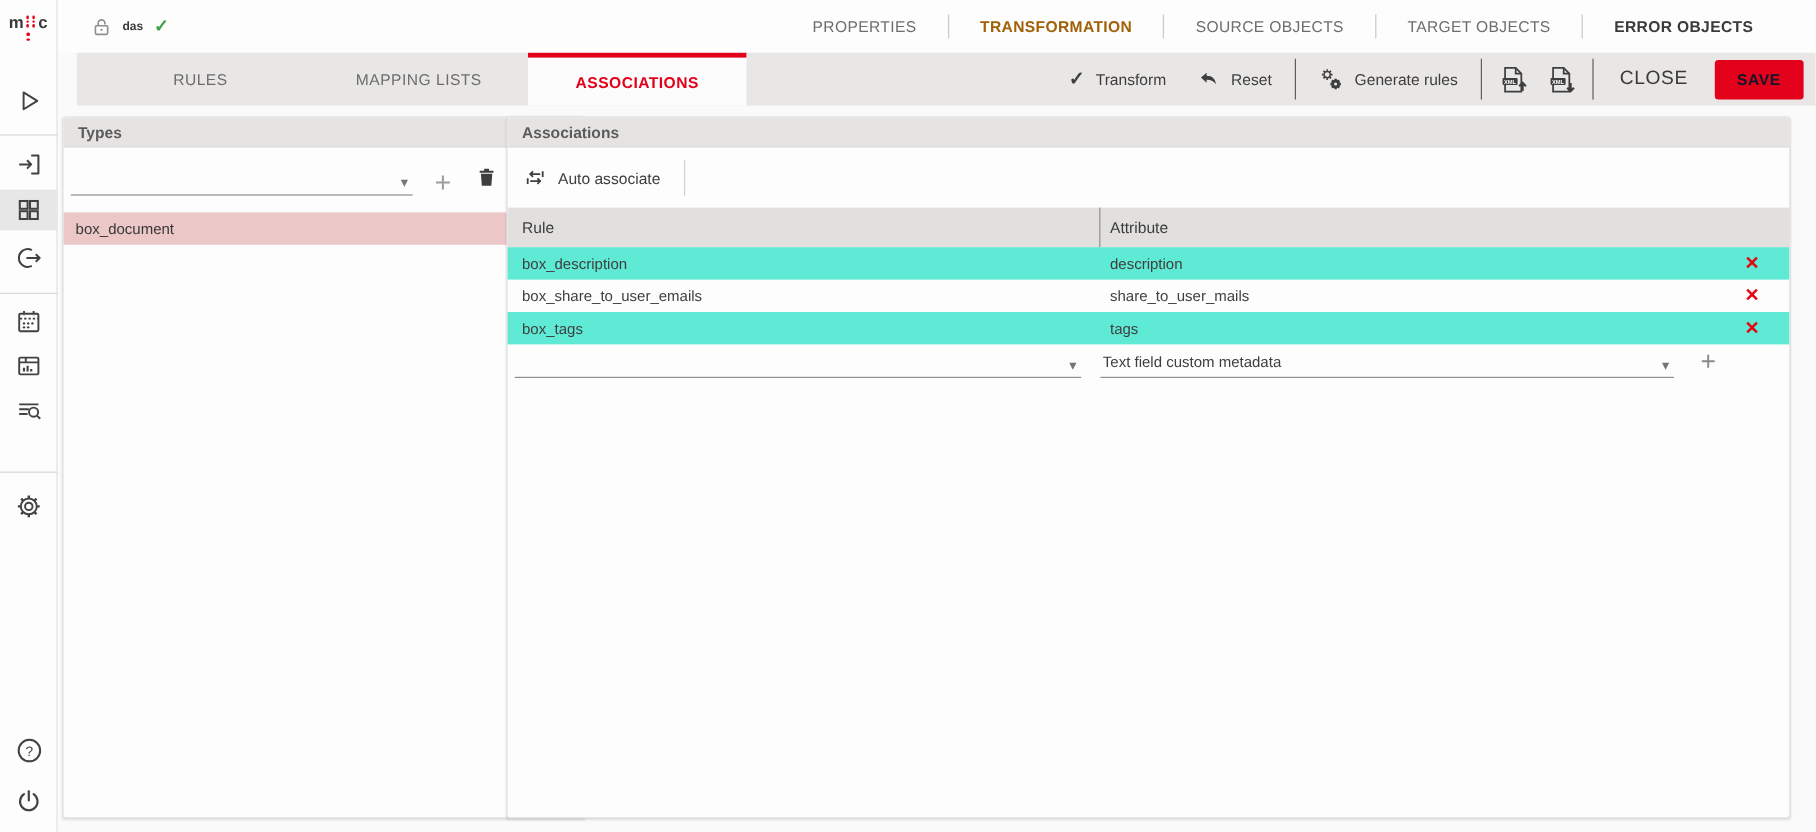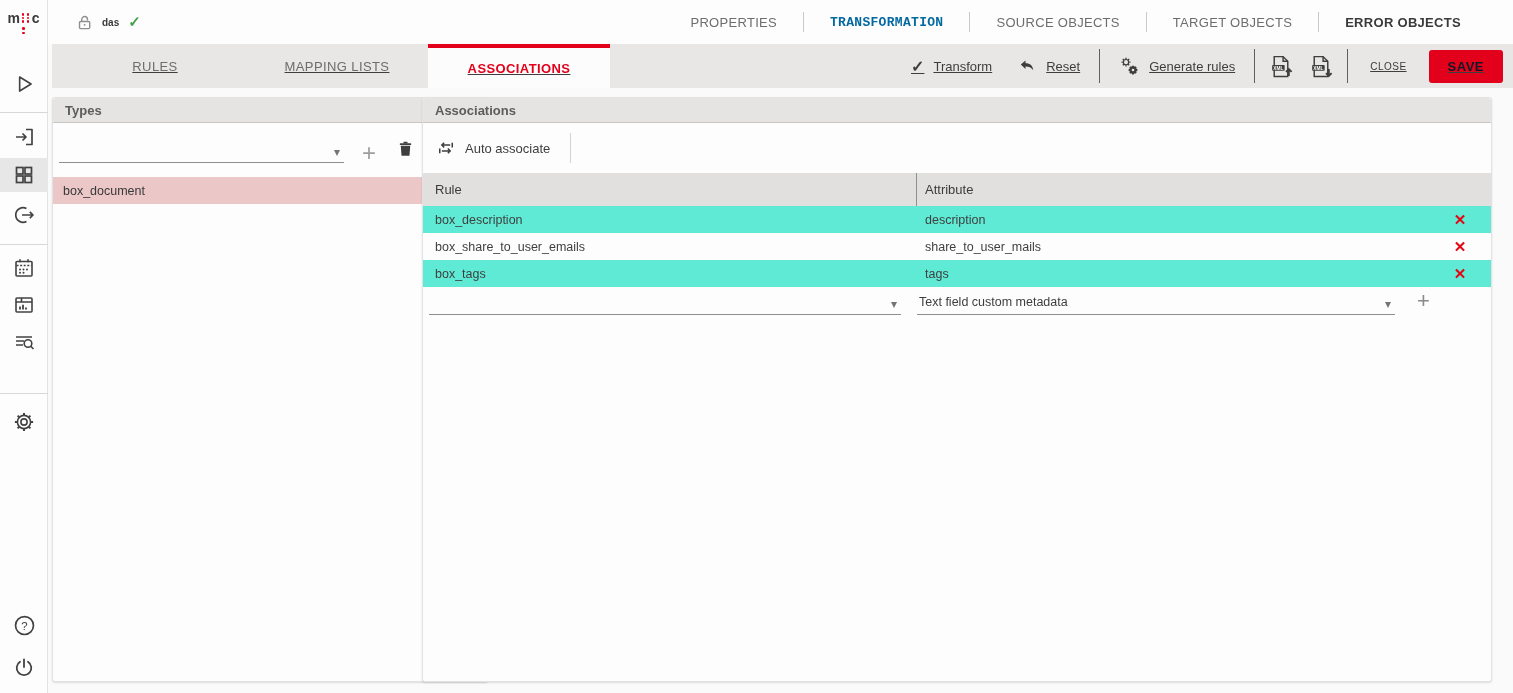--- a/index.html
+++ b/index.html
@@ -41,47 +41,47 @@
     background: #fdfdfd; display: flex; align-items: center;
   }
   .doc-title-group { display: flex; align-items: center; gap: 9px; padding-left: 28px; }
   .doc-title { font-size: 10px; font-weight: bold; color: #3a3a3a; }
   .green-check { color: #43a047; font-size: 15px; font-weight: bold; }
   .main-nav { margin-left: auto; display: flex; align-items: center; padding-right: 26px; }
   .main-nav-item {
     font-size: 13px; color: #6d6d6d; letter-spacing: 0.3px;
     padding: 0 26px; cursor: pointer; white-space: nowrap;
   }
-  .main-nav-item.active { color: #0369a1; font-weight: bold; font-family: Liberation Mono, monospace; }
+  .main-nav-item.active { color: #a16207; font-weight: bold; }
   .main-nav-item.strong { color: #3a3a3a; font-weight: bold; }
   .nav-divider { width: 1px; height: 20px; background: #c9c9c9; }
 
   
   .tabrow {
-    position: absolute; left: 52px; top: 44px; right: 0; height: 44px;
-    background: #e8e7e6; display: flex; align-items: stretch; text-decoration: underline;
+    position: absolute; left: 64px; top: 44px; right: 0; height: 44px;
+    background: #e8e7e6; display: flex; align-items: stretch;
   }
   .tabs { display: flex; margin-left: 12px; }
   .tab {
     width: 182px; display: flex; align-items: center; justify-content: center;
     font-size: 13px; color: #6d6d6d; letter-spacing: 0.4px; cursor: pointer;
   }
   .tab.active {
     background: #fcfcfc; border-top: 4px solid #e2001a;
     color: #e2001a; font-weight: bold;
   }
   .toolbar { margin-left: auto; display: flex; align-items: center; padding-right: 10px; }
   .tool-btn {
     display: flex; align-items: center; gap: 9px; padding: 0 13px;
     font-size: 13px; color: #3e3e3e; cursor: pointer; white-space: nowrap; height: 100%;
   }
   .tool-check { font-size: 16px; font-weight: bold; color: #3e3e3e; }
   .tool-divider { width: 1px; height: 34px; background: #5f5f5f; margin: 0 6px; }
   .icon-btn { padding: 0 8px; cursor: pointer; display: flex; align-items: center; height: 100%; }
-  .close-btn { font-size: 10px; letter-spacing: 0.5px; color: #3a3a3a; padding: 0 16px; cursor: pointer; }
+  .close-btn { font-size: 16px; letter-spacing: 0.5px; color: #3a3a3a; padding: 0 16px; cursor: pointer; }
   .save-btn {
     background: #e2001a; color: #0f172a; font-size: 13px; font-weight: bold;
     letter-spacing: 0.5px; padding: 9px 19px; border-radius: 3px; border: none;
     cursor: pointer; margin-left: 6px; font-family: inherit;
   }
 
   
   .panel {
     position: absolute; top: 97px; height: 585px; background: #fdfdfd;
     border: 1px solid #e2e2e2; border-radius: 3px;

